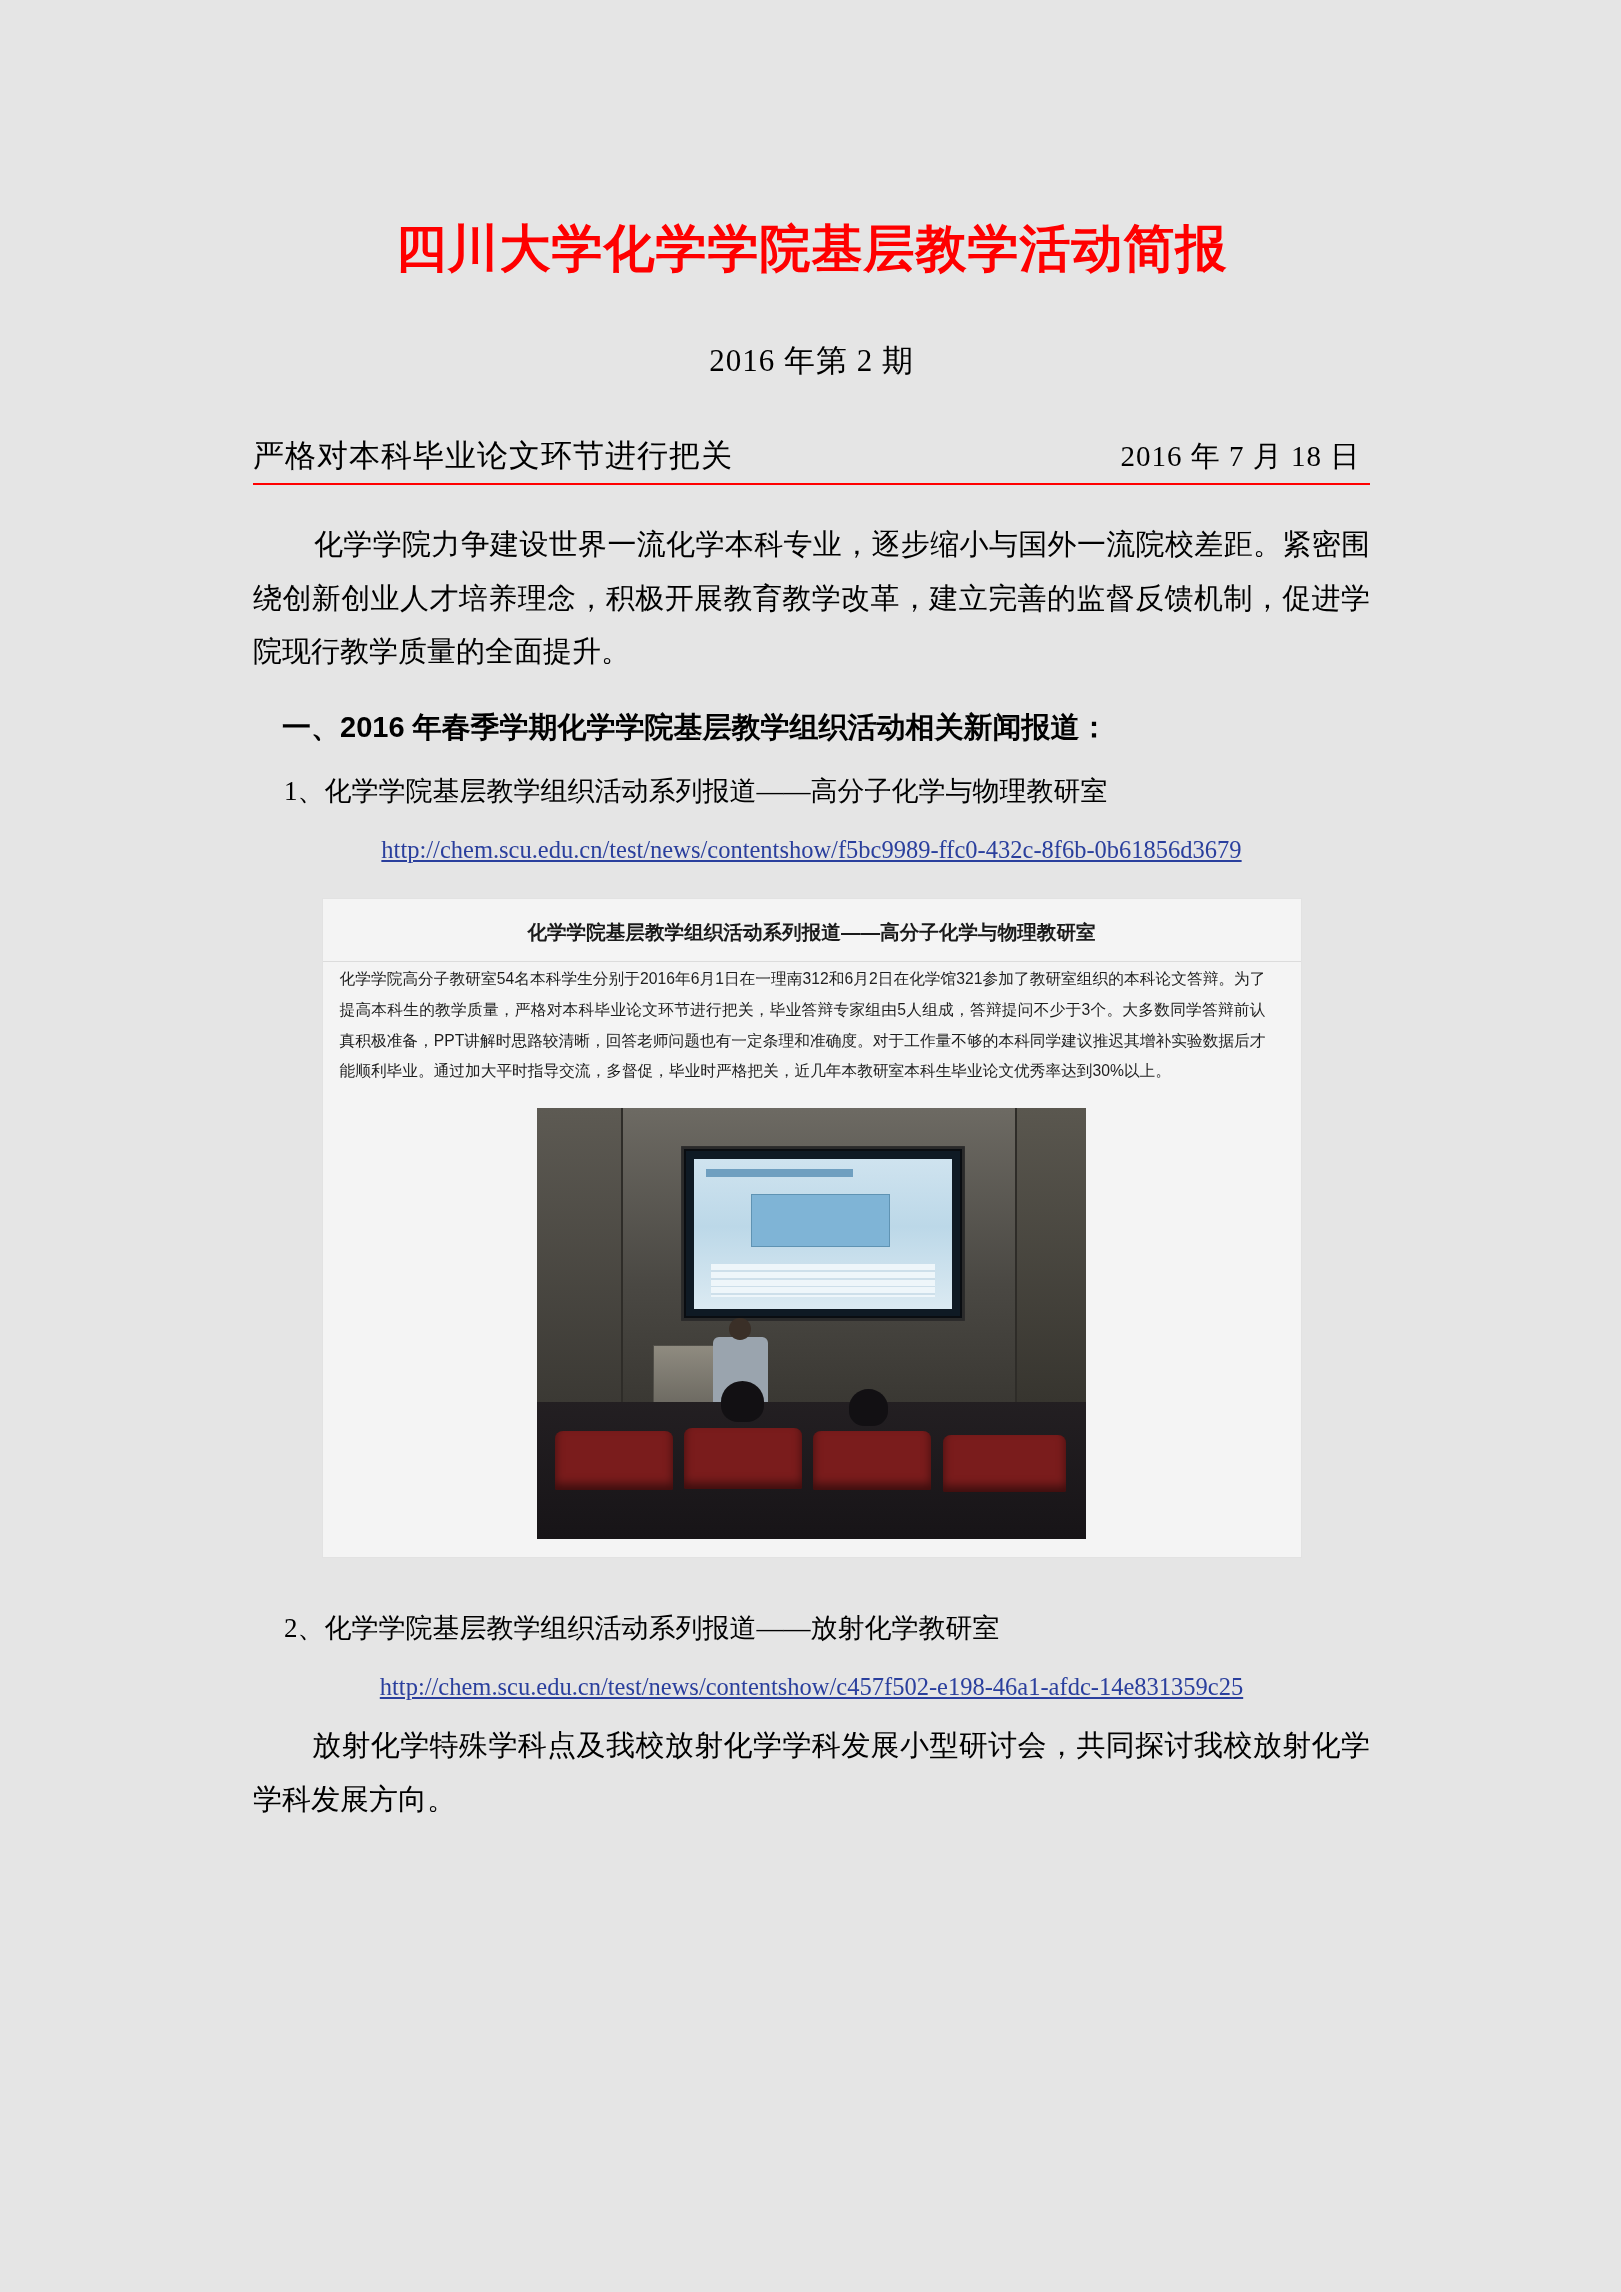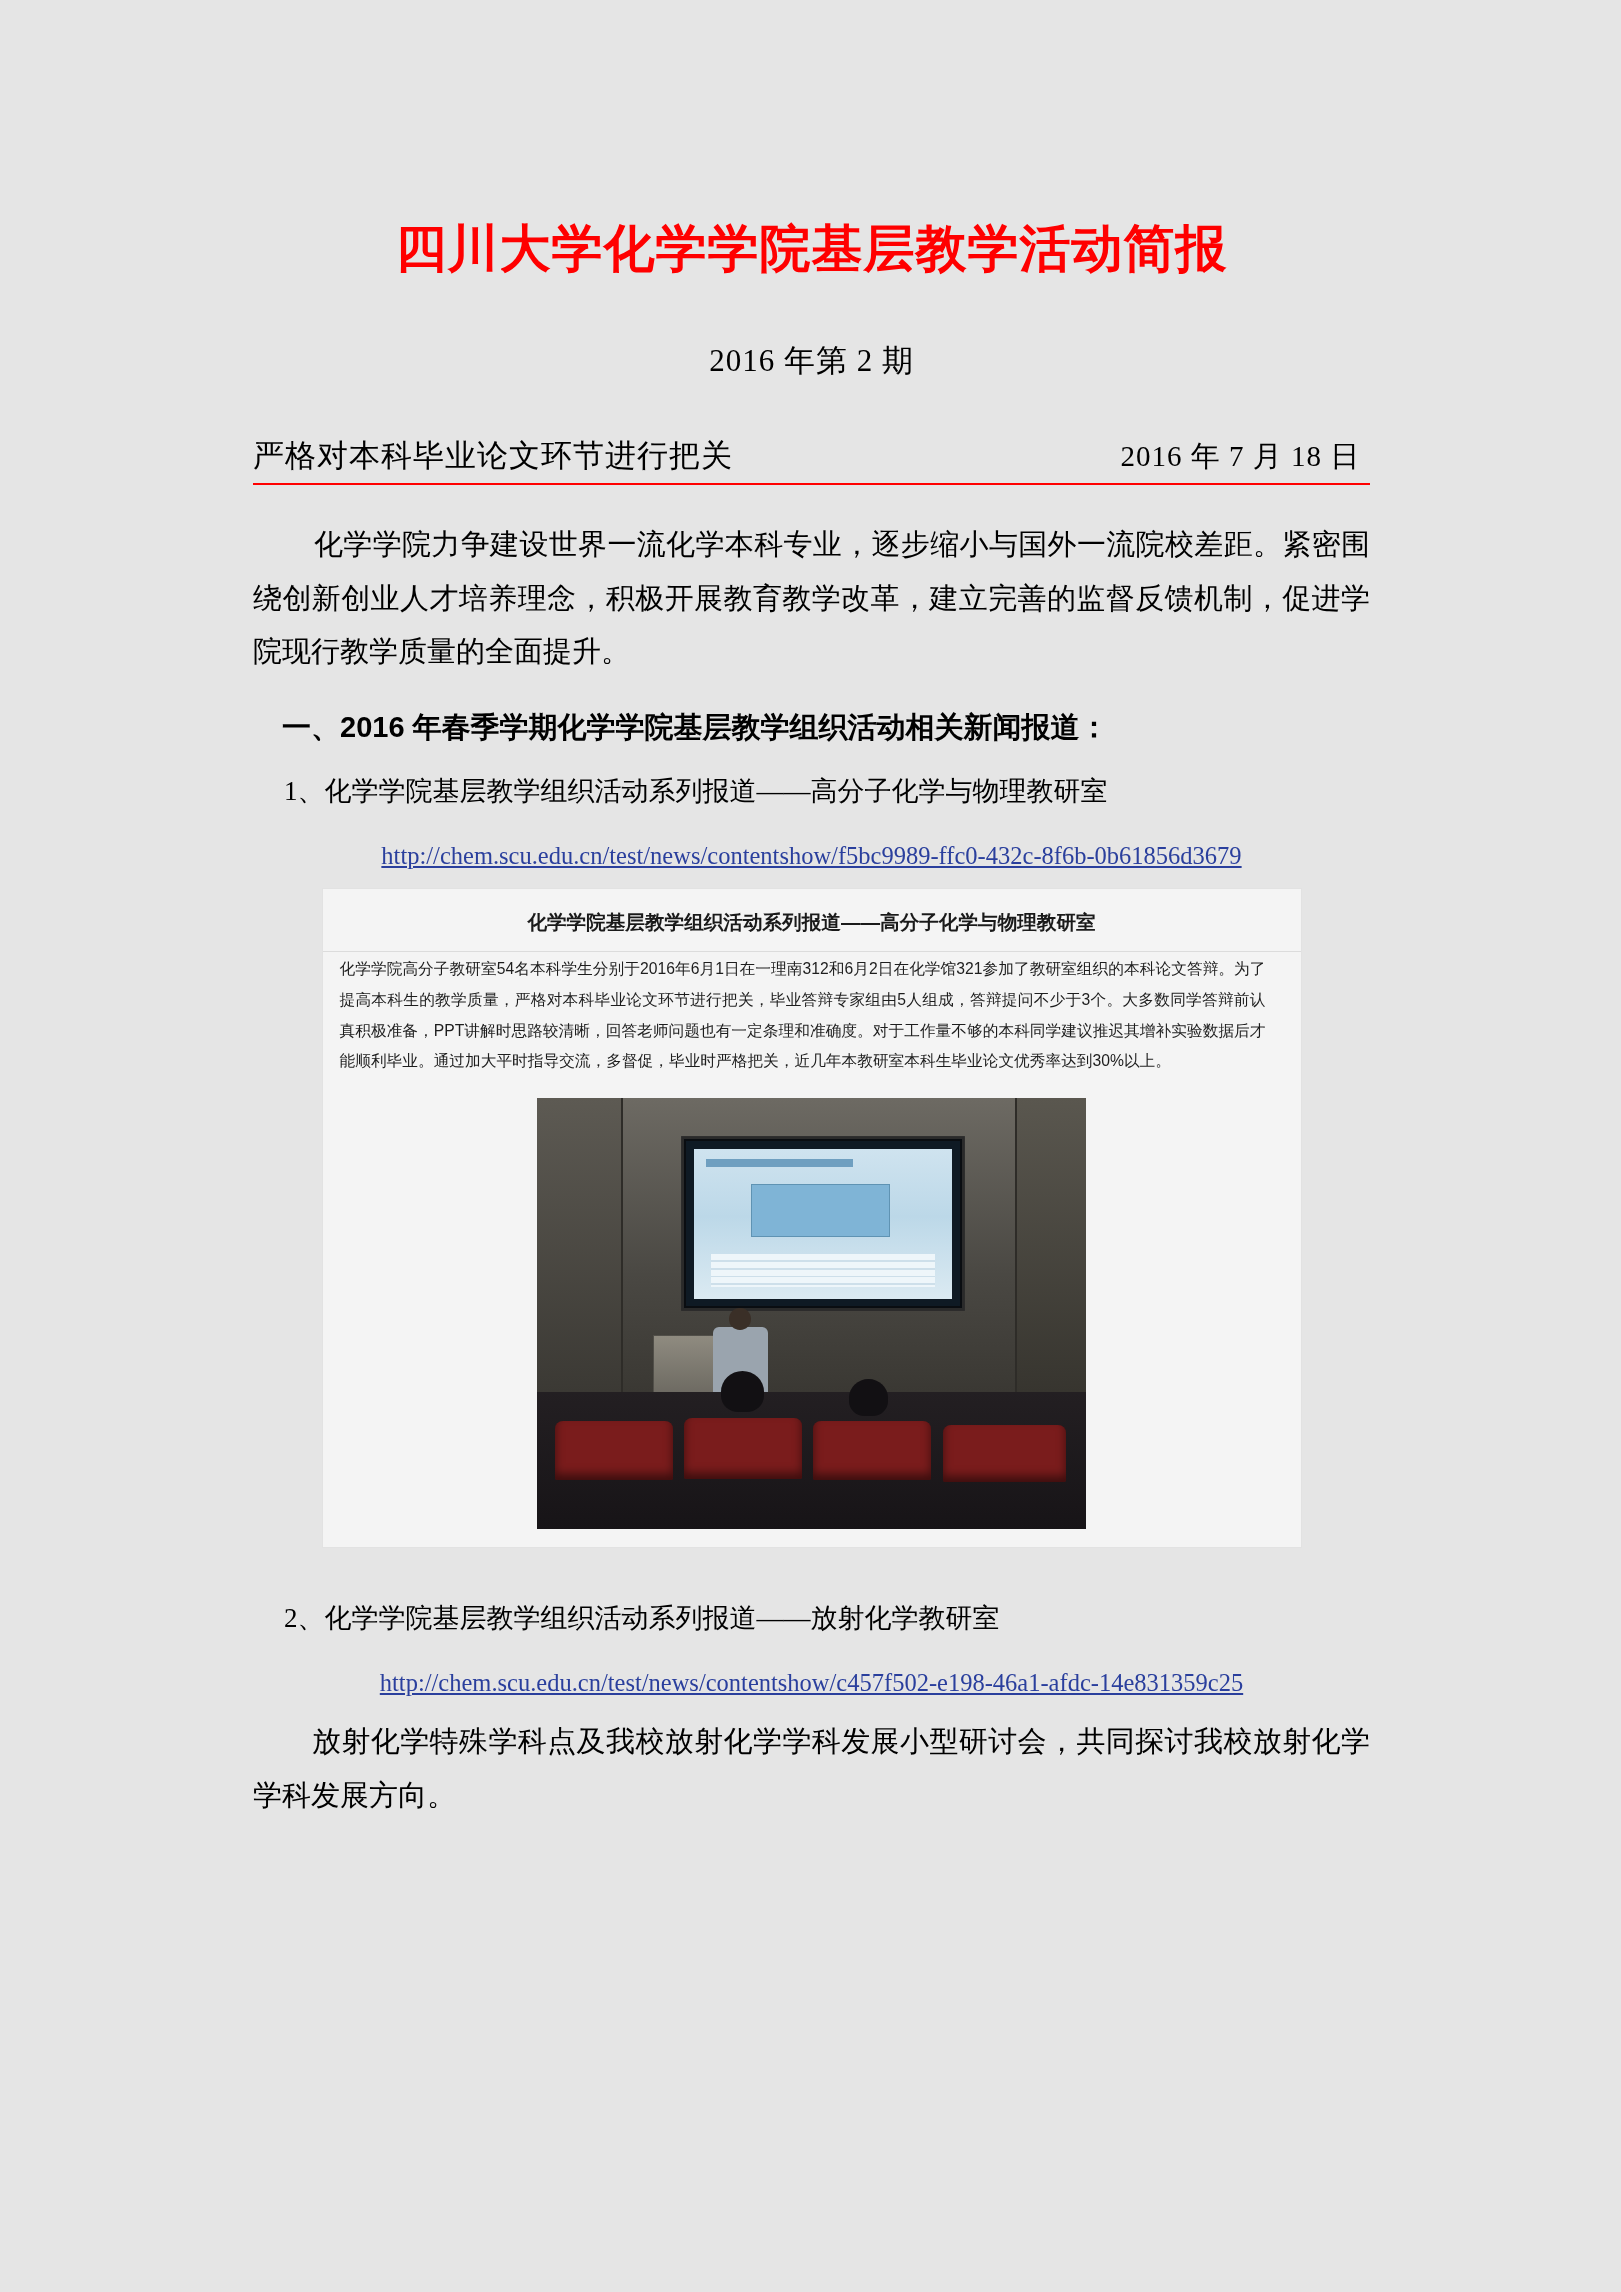--- a/index.html
+++ b/index.html
@@ -82,32 +82,32 @@
   }
 
   .item-title {
     margin-top: 17.6px;
     font-size: 27px;
     line-height: 1.7;
     text-indent: 31px;
   }
 
   .url {
-    margin-top: 23px;
+    margin-top: 17px;
     font-size: 24.5px;
     color: #2a3f9d;
     text-decoration: underline;
     text-align: center;
     word-break: break-all;
     line-height: 1.5;
   }
 
   
   .screenshot {
-    margin: 13px auto 0 auto;
+    margin: 29px auto 0 auto;
     width: 980px;
     background: #f4f4f4;
     border: 1px solid #e2e2e2;
     box-sizing: border-box;
     padding: 0 0 17.6px 0;
   }
   .ss-head {
     text-align: center;
     font-family: "Liberation Sans", sans-serif;
     font-weight: bold;

